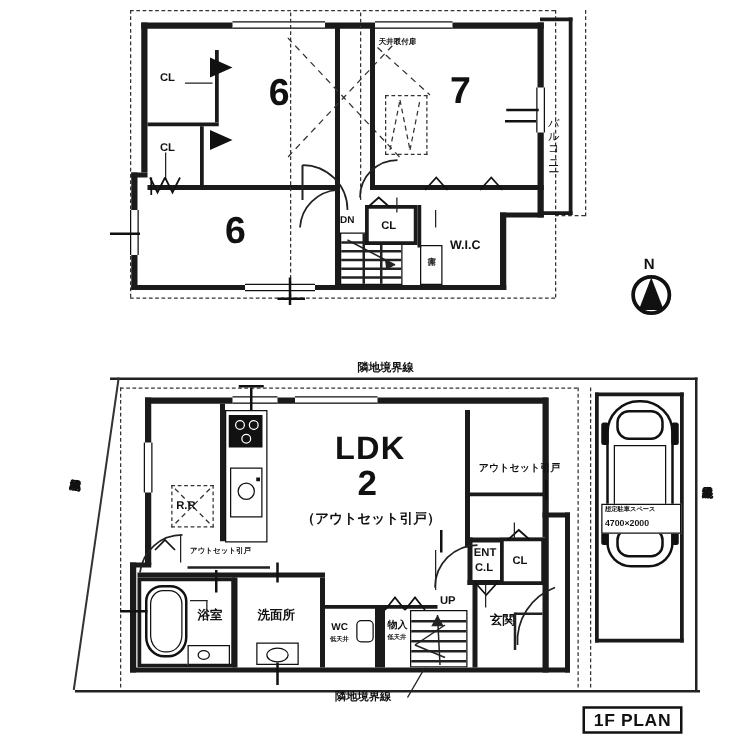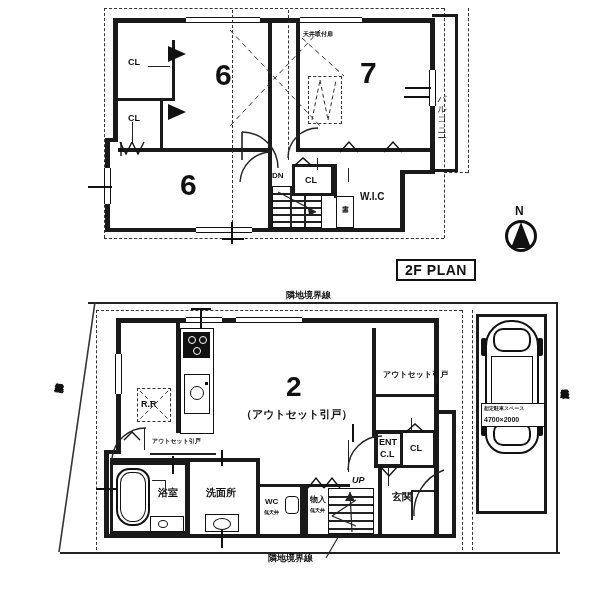--- a/index.html
+++ b/index.html
@@ -178,21 +178,20 @@
   </svg>
   <div class="thin" style="left:317px;top:158px;width:1.4px;height:12px;"></div>
   <div class="thin" style="left:348px;top:168px;width:1.4px;height:14px;"></div>
 
   <svg class="abs" style="left:118px;top:140px;width:34px;height:22px;">
     <polyline points="3,2 3,16" stroke="#111" stroke-width="1.4" fill="none"></polyline>
     <polyline points="2,2 8,14 14,2" stroke="#111" stroke-width="1.4" fill="none"></polyline>
     <polyline points="14,2 20,14 26,2" stroke="#111" stroke-width="1.4" fill="none"></polyline>
   </svg>
 
-  <div class="plan-tag" style="left:396px;top:259px;width:80px;height:22px;font-size:14px;">2F PLAN</div>
 
   <div class="abs" style="left:498px;top:205px;width:46px;height:60px;">
     <div class="label" style="left:17px;top:0px;font-size:12px;font-weight:bold;">N</div>
     <div class="compass-circle" style="left:7px;top:15px;width:32px;height:32px;"></div>
     <div class="compass-needle" style="left:13px;top:17px;"></div>
   </div>
 </div>
 
 <div class="abs" style="left:0;top:290px;width:600px;height:310px;">
 
@@ -216,20 +215,21 @@
 
   <div class="wall" style="left:116px;top:28px;width:322px;height:5px;"></div>
   <div class="wall" style="left:116px;top:28px;width:5px;height:134px;"></div>
   <div class="wall" style="left:104px;top:160px;width:5px;height:88px;"></div>
   <div class="wall" style="left:104px;top:160px;width:17px;height:4px;"></div>
   <div class="wall" style="left:104px;top:244px;width:352px;height:4px;"></div>
   <div class="wall" style="left:434px;top:28px;width:5px;height:220px;"></div>
   <div class="wall" style="left:452px;top:120px;width:4px;height:128px;"></div>
   <div class="wall" style="left:434px;top:120px;width:22px;height:4px;"></div>
 
+  <div class="label bigno" style="left:268px;top:55px;font-size:26px;letter-spacing:1px;">LDK</div>
   <div class="label bigno" style="left:286px;top:83px;font-size:28px;">2</div>
   <div class="label cjk" style="left:241px;top:119px;font-size:11px;font-weight:bold;">（アウトセット引戸）</div>
 
   <div class="wall" style="left:176px;top:33px;width:4px;height:110px;"></div>
   <div class="rect-f" style="left:180px;top:38px;width:34px;height:106px;"></div>
   <div class="blackbox" style="left:183px;top:42px;width:27px;height:26px;"></div>
   <div class="burner" style="left:188px;top:46px;width:8px;height:8px;"></div>
   <div class="burner" style="left:199px;top:46px;width:8px;height:8px;"></div>
   <div class="burner" style="left:193px;top:57px;width:8px;height:8px;"></div>
   <div class="rect-f2" style="left:184px;top:84px;width:26px;height:40px;"></div>
@@ -315,21 +315,21 @@
     <polyline points="2,12 10,2 18,12" fill="none" stroke="#111" stroke-width="1.4"></polyline>
     <polyline points="18,12 26,2 34,12" fill="none" stroke="#111" stroke-width="1.4"></polyline>
   </svg>
 
   <div class="rect-f" style="left:328px;top:198px;width:46px;height:46px;"></div>
   <div class="tread" style="left:329px;top:206px;width:44px;"></div>
   <div class="tread" style="left:329px;top:214px;width:44px;"></div>
   <div class="tread" style="left:329px;top:222px;width:44px;"></div>
   <div class="tread" style="left:329px;top:230px;width:44px;"></div>
   <div class="tread" style="left:329px;top:238px;width:44px;"></div>
-  <div class="label" style="left:352px;top:186px;font-size:9px;font-weight:bold;font-style:italic;">UP</div>
+  <div class="label" style="left:352px;top:186px;font-size:9px;font-weight:bold;">UP</div>
   <svg class="abs" style="left:326px;top:196px;width:52px;height:50px;">
     <line x1="26" y1="46" x2="24" y2="6" stroke="#222" stroke-width="1.2"></line>
     <polygon points="24,6 19,15 29,15" fill="#222"></polygon>
     <line x1="6" y1="30" x2="30" y2="14" stroke="#222" stroke-width="1.2"></line>
     <line x1="6" y1="30" x2="30" y2="40" stroke="#222" stroke-width="1.2"></line>
   </svg>
   <svg class="abs" style="left:300px;top:244px;width:60px;height:26px;">
     <line x1="40" y1="0" x2="26" y2="24" stroke="#222" stroke-width="1.1"></line>
   </svg>
 
@@ -360,13 +360,14 @@
   <div class="wheel" style="left:481px;top:48px;width:6px;height:18px;"></div>
   <div class="wheel" style="left:537px;top:48px;width:6px;height:18px;"></div>
   <div class="wheel" style="left:481px;top:128px;width:6px;height:18px;"></div>
   <div class="wheel" style="left:537px;top:128px;width:6px;height:18px;"></div>
 
   <div class="abs" style="left:481px;top:113px;width:62px;height:22px;border:1.2px solid #111;background:#fff;">
     <div class="label cjk" style="left:2px;top:2px;font-size:5px;font-weight:bold;">想定駐車スペース</div>
     <div class="label" style="left:2px;top:12px;font-size:7px;font-weight:bold;">4700×2000</div>
   </div>
 
+  <div class="plan-tag" style="left:466px;top:275px;width:80px;height:22px;font-size:14px;">1F PLAN</div>
 </div>
 
 </body></html>

